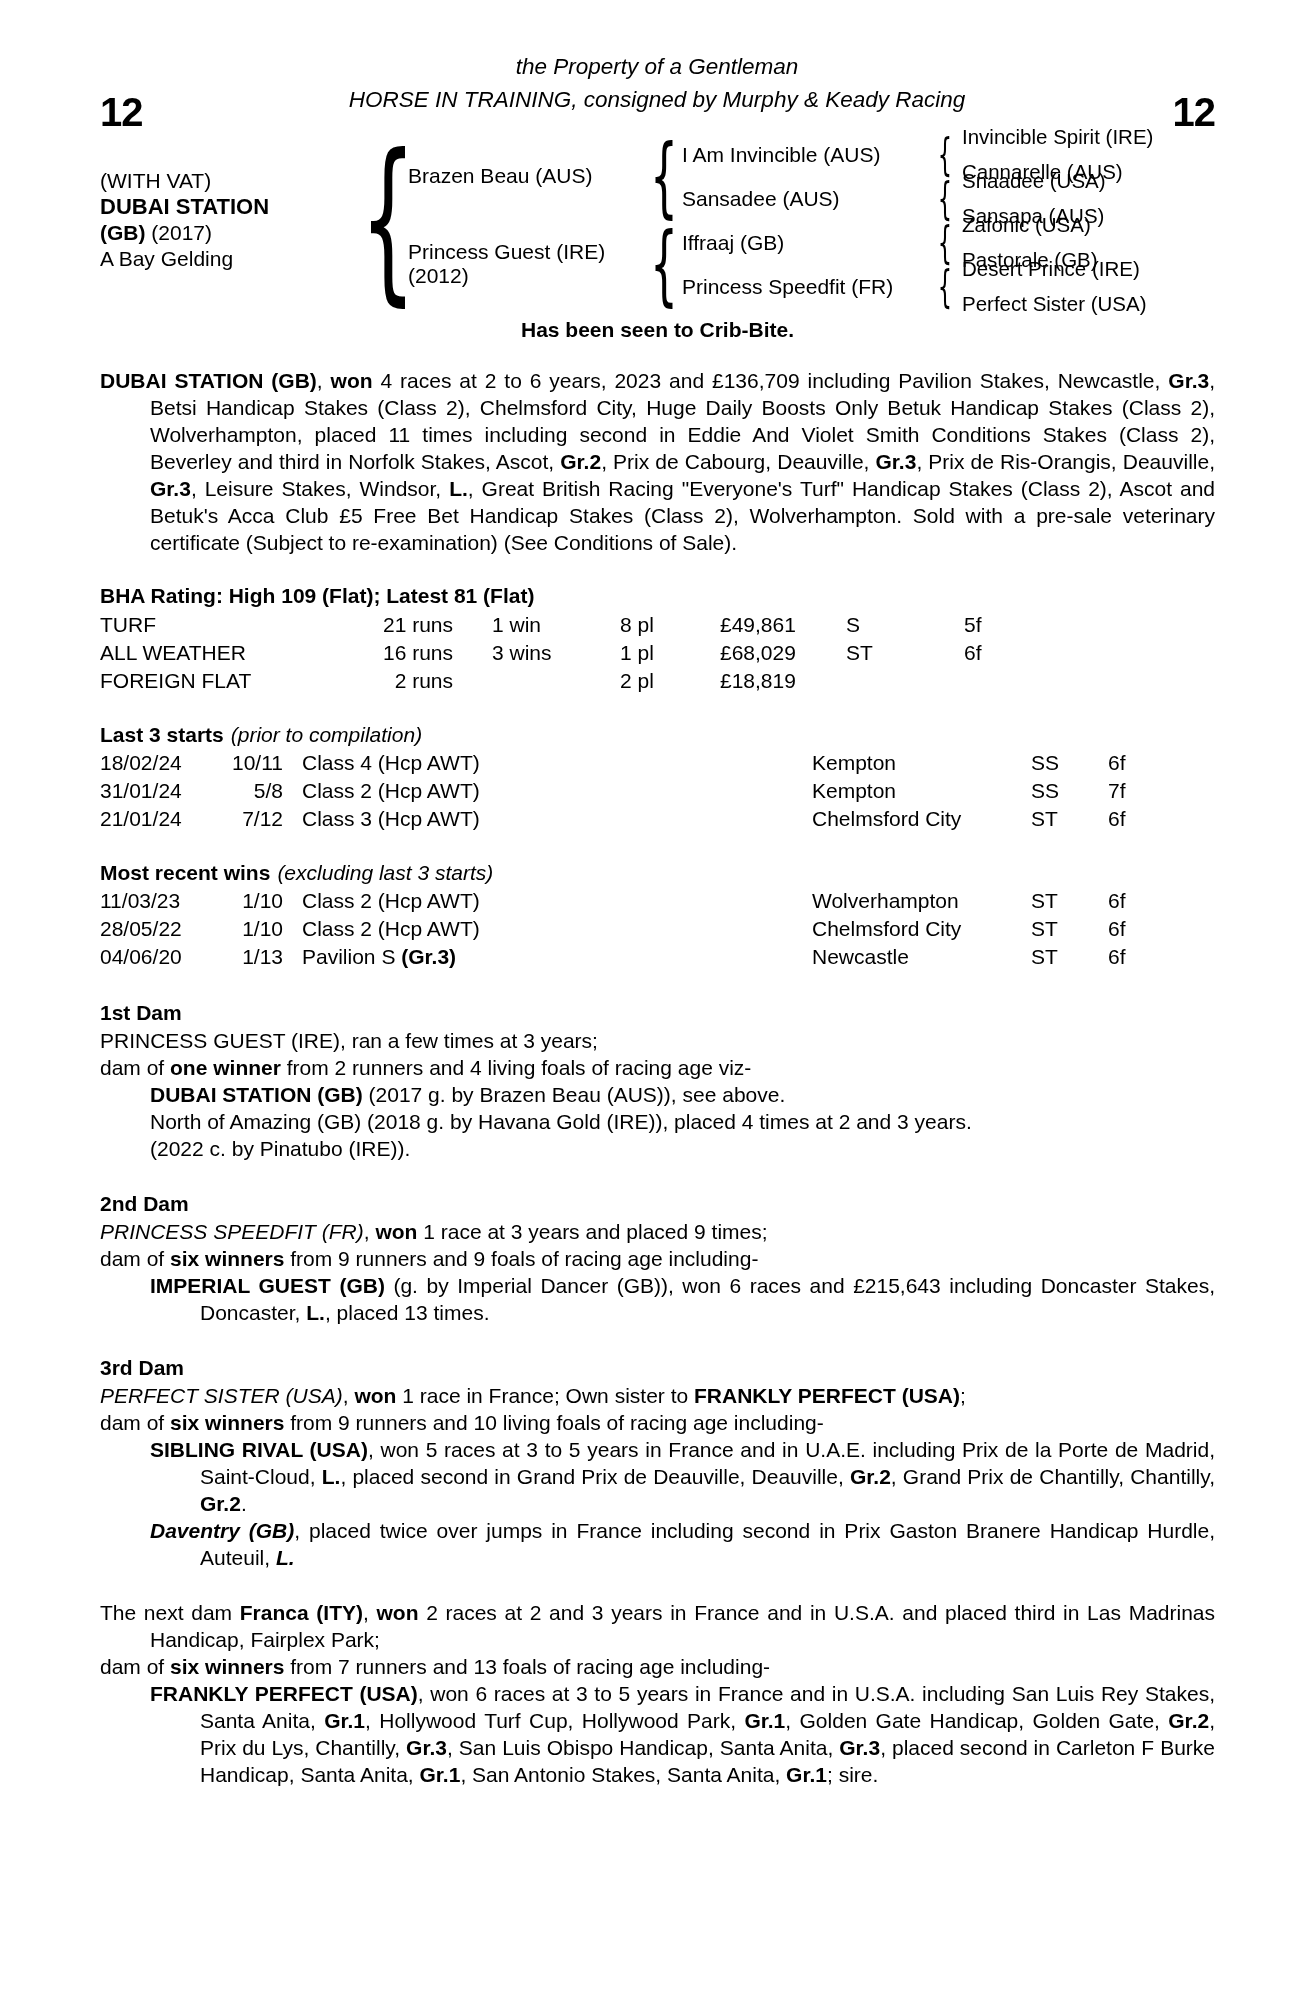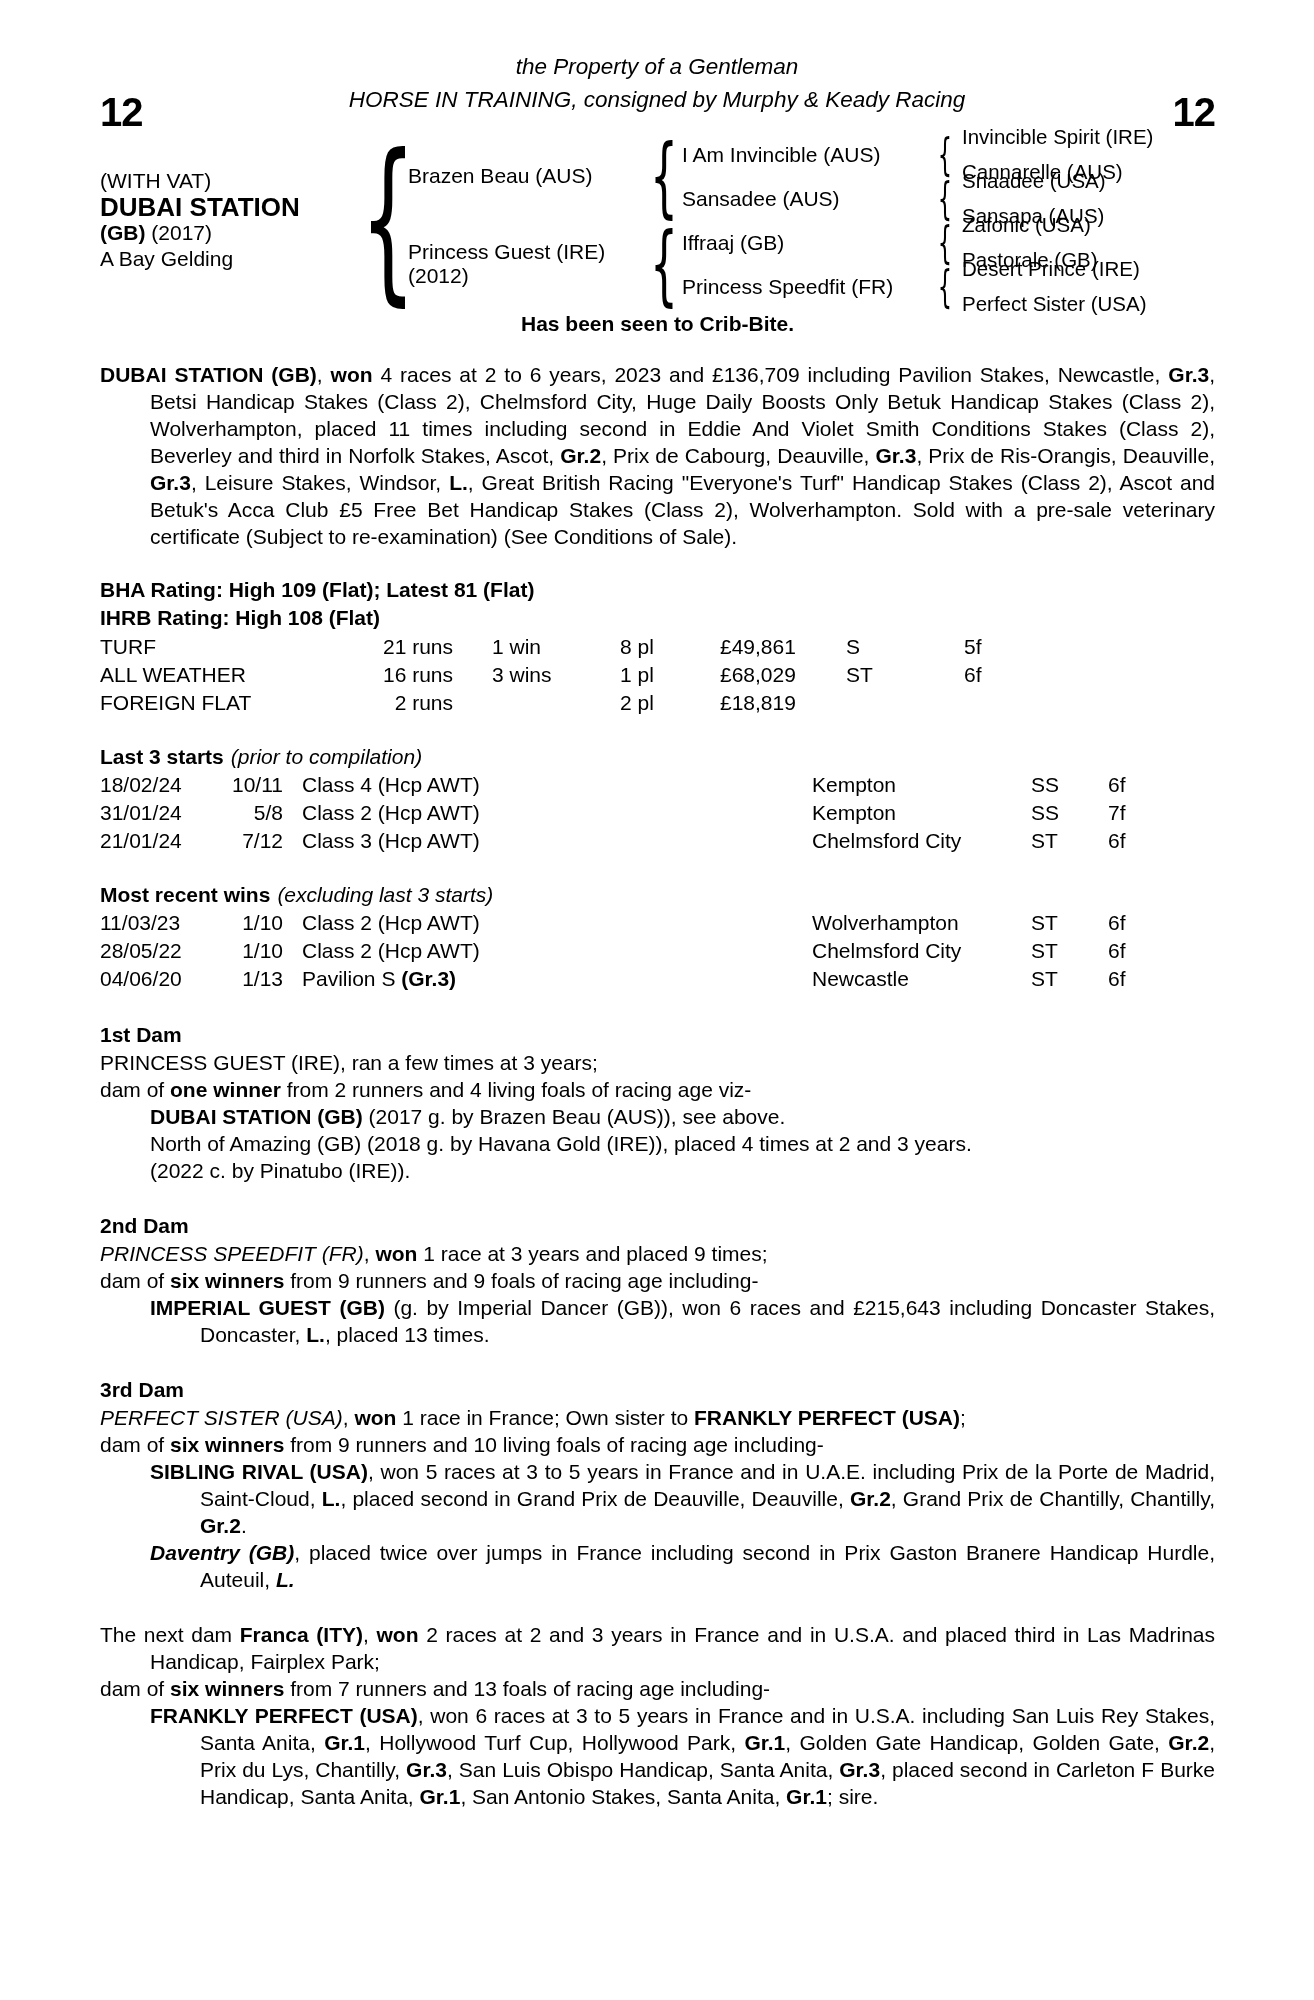--- a/index.html
+++ b/index.html
@@ -14,35 +14,35 @@
   
   .header{position:relative;padding-top:50px;text-align:center;}
   .head-line{font-style:italic;font-size:22.5px;line-height:33px;}
   .lot{position:absolute;top:92px;font-weight:700;font-size:40px;line-height:40px;letter-spacing:-1px;}
   .lot-left{left:100px;}
   .lot-right{right:99px;}
   
   .pedigree{display:flex;align-items:center;margin-top:16px;}
   .subject{width:268px;}
   .subject>div{line-height:26px;}
-  .subject .sname{font-weight:700;font-size:26px;}
+  .subject .sname{font-weight:700;font-size:22px;}
   .brace{font-family:"DejaVu Sans",sans-serif;font-weight:400;line-height:1;display:flex;align-items:center;justify-content:center;transform:scaleX(.5);}
   .brace.lg{font-size:176px;width:40px;}
   .brace.md{font-size:88px;width:36px;}
   .brace.sm{font-size:45px;width:34px;}
   .gen2col{display:flex;flex-direction:column;}
   .gen2group{display:flex;align-items:center;height:88px;}
   .gen2name{width:238px;line-height:24px;}
   .gen3col{display:flex;flex-direction:column;}
   .gen3group{display:flex;align-items:center;height:44px;}
   .gen3name{width:246px;}
   .gen4col{display:flex;flex-direction:column;justify-content:center;width:253px;gap:13px;}
   .gen4col>div{line-height:22px;font-size:20.5px;}
   
-  .notice{margin-top:2px;text-align:center;font-weight:700;}
+  .notice{margin-top:8px;text-align:center;font-weight:700;}
   .para{margin:24px 0 0 0;}
   .hang1{padding-left:50px;text-indent:-50px;}
   .just{text-align:justify;}
   .entry{padding-left:100px;text-indent:-50px;}
   
   .ratings{margin-top:26px;font-weight:700;line-height:28px;}
   .stats{margin-top:1px;}
   .stats-row{display:grid;grid-template-columns:253px 100px 167px 100px 126px 118px 1fr;line-height:28px;}
   .c-runs{text-align:right;}
   .c-wins{padding-left:39px;}
@@ -131,21 +131,20 @@
 
       </div>
     </div>
 
     <div class="notice">Has been seen to Crib-Bite.</div>
 
     <p class="para hang1 just"><span class="b">DUBAI STATION (GB)</span><span>, </span><span class="b">won</span><span> 4 races at 2 to 6 years, 2023 and £136,709 including Pavilion Stakes, Newcastle, </span><span class="b">Gr.3</span><span>, Betsi Handicap Stakes (Class 2), Chelmsford City, Huge Daily Boosts Only Betuk Handicap Stakes (Class 2), Wolverhampton, placed 11 times including second in Eddie And Violet Smith Conditions Stakes (Class 2), Beverley and third in Norfolk Stakes, Ascot, </span><span class="b">Gr.2</span><span>, Prix de Cabourg, Deauville, </span><span class="b">Gr.3</span><span>, Prix de Ris-Orangis, Deauville, </span><span class="b">Gr.3</span><span>, Leisure Stakes, Windsor, </span><span class="b">L.</span><span>, Great British Racing "Everyone's Turf" Handicap Stakes (Class 2), Ascot and Betuk's Acca Club £5 Free Bet Handicap Stakes (Class 2), Wolverhampton. Sold with a pre-sale veterinary certificate (Subject to re-examination) (See Conditions of Sale).</span></p>
 
     <div class="ratings">
       <div>BHA Rating: High 109 (Flat); Latest 81 (Flat)</div>
-      <div>IHRB Rating: High 108 (Flat)</div>
     </div>
 
     <div class="stats">
       <div class="stats-row">
         <div>TURF</div>
         <div class="c-runs">21 runs</div>
         <div class="c-wins">1 win</div>
         <div>8 pl</div>
         <div>£49,861</div>
         <div>S</div>

